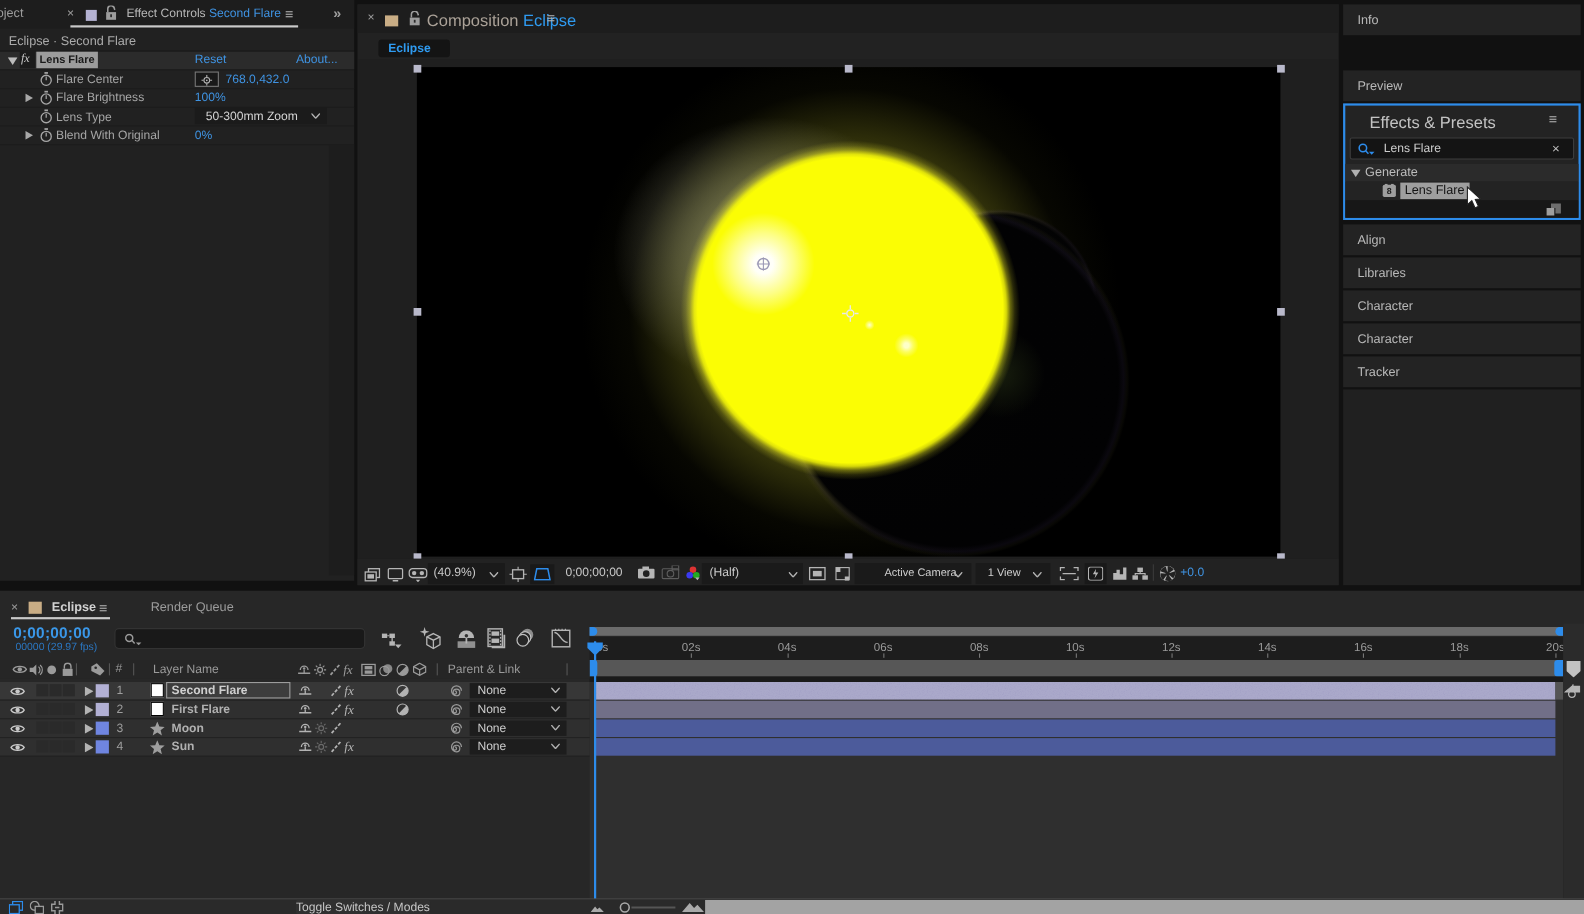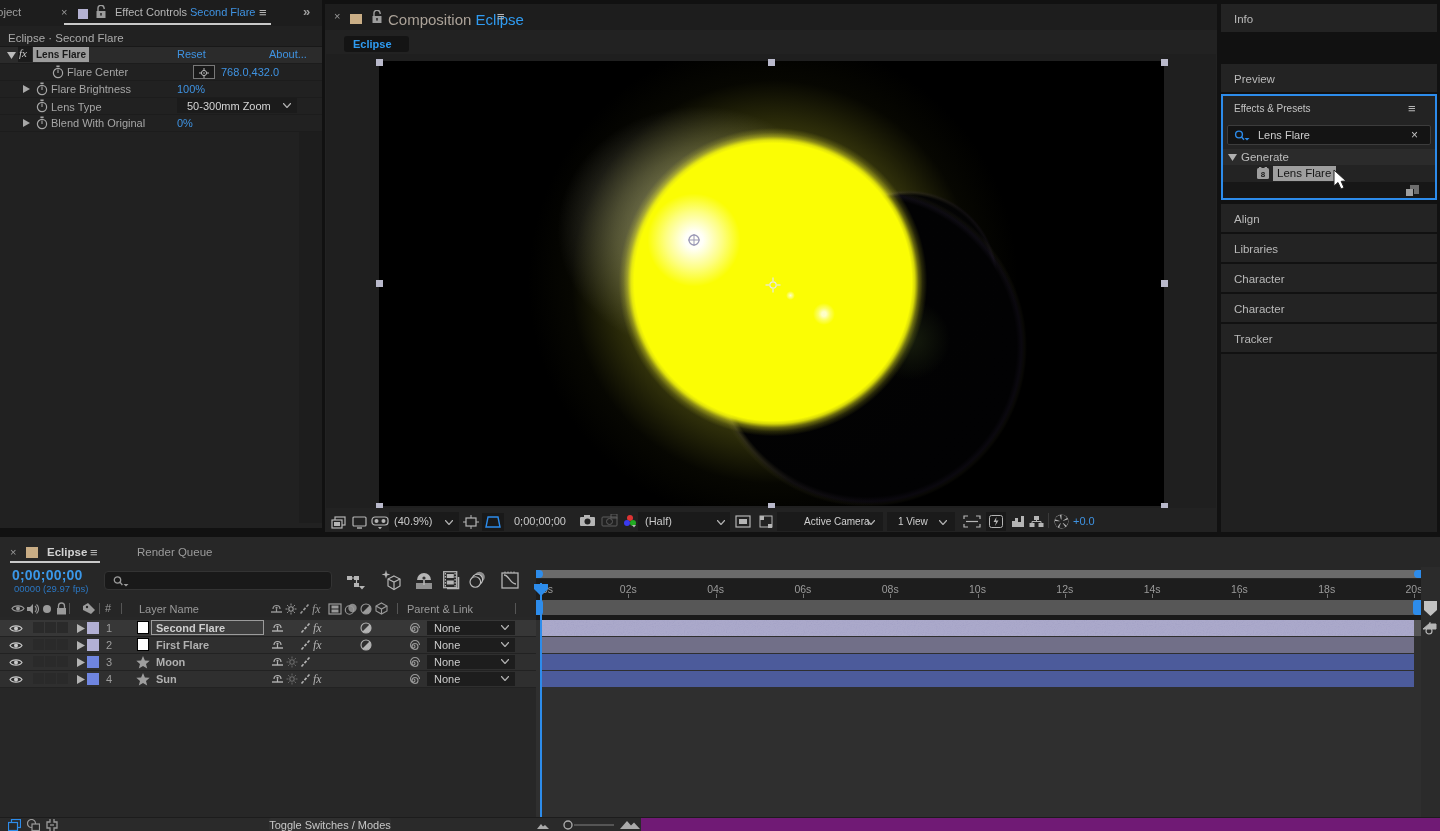--- a/index.html
+++ b/index.html
@@ -33,21 +33,21 @@
     <svg class="a" style="left:7px;top:5px" width="9" height="7">
           <path d="M0 0 L9 0 L4.5 7 Z" fill="#bbb"></path>
         </svg>
     <div class="a" style="left:18px;top:0px;width:14px;height:15px;background:#1b1b1b;color:#c9c9c9;font-style:italic;font-size:11px;font-family:'Liberation Serif',serif;padding-left:1px">fx</div>
     <div class="a" style="left:33px;top:0px;height:15px;background:#9c9c9c;color:#1a1a1a;font-weight:bold;font-size:10px;padding:2px 3px 0 3px">Lens Flare</div>
     <div class="a bl" style="left:177px;top:1px">Reset</div>
     <div class="a bl" style="left:269px;top:1px">About...</div>
   </div>
   <div class="a" style="left:0;top:63px;width:322px;height:1px;background:#1c1c1c"></div>
 
-  <div class="a" style="left:16px;top:64px;width:322px;height:16px">
+  <div class="a" style="left:0;top:64px;width:322px;height:16px">
     <svg class="a" style="left:36px;top:1px" width="12" height="14" viewBox="0 0 12 14">
           <circle cx="6" cy="8" r="4.6" fill="none" stroke="#a6a6a6" stroke-width="1.2"></circle>
           <rect x="4.4" y="0.5" width="3.2" height="1.6" fill="#a6a6a6"></rect>
           <line x1="6" y1="8" x2="6" y2="4.6" stroke="#a6a6a6" stroke-width="1.1"></line>
         </svg>
     <div class="a" style="left:51px;top:2px">Flare Center</div>
     <div class="a" style="left:177px;top:1px;width:22px;height:14px;background:#191919;border:1px solid #787878">
       <svg class="a" style="left:5px;top:2px" width="10" height="10" viewBox="0 0 10 10">
             <circle cx="5" cy="5" r="2.6" fill="none" stroke="#b5b5b5" stroke-width="1"></circle>
             <line x1="5" y1="0" x2="5" y2="2" stroke="#b5b5b5"></line>
@@ -279,21 +279,21 @@
 </div>
 
 <div class="a panel" style="left:1221px;top:4px;width:216px;height:28px">
       <div class="a" style="left:13px;top:9px;color:#b9b9b9;font-size:11.5px">Info</div>
     </div>
 <div class="a panel" style="left:1221px;top:64px;width:216px;height:28px">
       <div class="a" style="left:13px;top:9px;color:#b9b9b9;font-size:11.5px">Preview</div>
     </div>
 
 <div class="a" style="left:1221px;top:94px;width:216px;height:106px;background:#232323;border:2px solid #2d8ceb">
-  <div class="a" style="left:11px;top:7px;color:#c3c3c3;font-size:10px">Effects &amp; Presets</div>
+  <div class="a" style="left:22px;top:7px;color:#c3c3c3;font-size:15px">Effects &amp; Presets</div>
   <div class="a" style="left:185px;top:5px;color:#b6b6b6;font-size:13px">≡</div>
 
   <div class="a" style="left:4px;top:29px;width:204px;height:20px;background:#141414;border:1px solid #3c3c3c;border-radius:2px">
     <svg class="a" style="left:6px;top:4px" width="16" height="12" viewBox="0 0 16 12">
           <circle cx="5" cy="4.5" r="3.4" fill="none" stroke="#2d8ceb" stroke-width="1.4"></circle>
           <line x1="7.5" y1="7" x2="10" y2="9.8" stroke="#2d8ceb" stroke-width="1.4"></line>
           <path d="M10.5 10 l5 0 l-2.5 2.6 z" fill="#2d8ceb" transform="translate(0,-2)"></path>
         </svg>
     <div class="a" style="left:30px;top:3px;color:#cdcdcd">Lens Flare</div>
     <div class="a" style="left:183px;top:2px;color:#c3c3c3;font-size:12px">×</div>
@@ -571,21 +571,21 @@
             <path d="M6.5 1 L12 4 L12 9 L6.5 12 L1 9 L1 4 Z" fill="none" stroke="#9a9a9a" stroke-width="1.1"></path>
             <path d="M1 4 L6.5 7 L12 4 M6.5 7 L6.5 12" fill="none" stroke="#9a9a9a" stroke-width="1.1"></path>
           </svg>
         </div>
         <div class="a" style="left: 397px; top: 3px; width: 1px; height: 11px; background: rgb(85, 85, 85);"></div>
         <div class="a" style="left: 515px; top: 3px; width: 1px; height: 11px; background: rgb(85, 85, 85);"></div>
       </div>
 
   <div id="rows"></div>
 
-  <div class="a" style="left:0;top:280px;width:1440px;height:14px;background:#701a75;border-top:1px solid #1c1c1c">
+  <div class="a" style="left:0;top:280px;width:1440px;height:14px;background:#a3a3a3;border-top:1px solid #1c1c1c">
         <div class="a" style="left:0;top:0;width:641px;height:14px;background:#2a2a2a"></div>
     <div class="a" style="left:269px;top:0px;width:122px;height:13px;background:#303030;border-radius:2px;color:#c7c7c7;text-align:center;padding-top:1px">Toggle Switches / Modes</div>
     <svg class="a" style="left:537px;top:5px" width="12" height="6">
           <path d="M0 6 L4 1 L6 3.5 L8 2 L12 6 Z" fill="#aaa"></path>
         </svg>
     <circle class="a"></circle>
     <svg class="a" style="left:562px;top:2px" width="56" height="10">
           <line x1="12" y1="5" x2="52" y2="5" stroke="#555" stroke-width="2"></line>
           <circle cx="6" cy="5" r="4" fill="none" stroke="#aaa" stroke-width="1.4"></circle>
         </svg>

